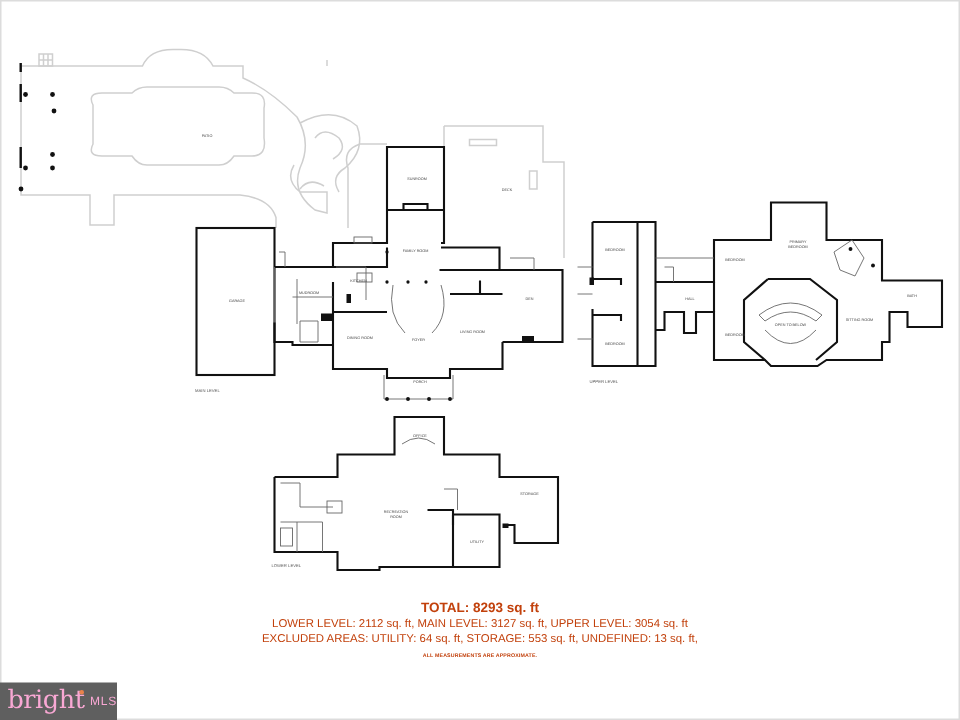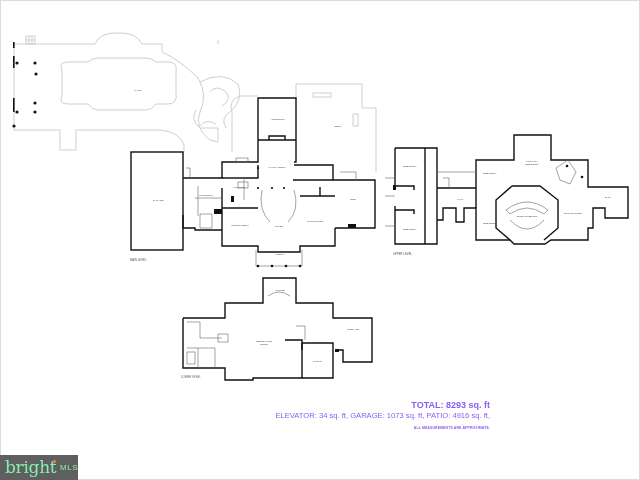--- a/index.html
+++ b/index.html
@@ -1,23 +1,23 @@
 <!DOCTYPE html>
 <html><head>
 <meta charset="utf-8">
 <style>
   html, body { margin:0; padding:0; background:#ffffff; }
   body { width:640px; height:480px; position:relative; overflow:hidden; font-family:"Liberation Sans", sans-serif; }
   .frame { position:absolute; left:0; top:0; width:638px; height:478px; border:1px solid #dcdcdc; }
   svg.plan { position:absolute; left:0; top:0; }
-  .summary { position:absolute; left:150px; top:400px; width:340px; text-align:right; color:#8b5cf6; }
+  .summary { position:absolute; left:150px; top:400px; width:340px; text-align:center; color:#c2410c; }
   .summary .total { font-weight:bold; font-size:9px; line-height:11px; }
   .summary .line { font-size:7.6px; line-height:9.6px; white-space:nowrap; }
   .summary .note { font-size:3.5px; line-height:6px; margin-top:4px; font-weight:bold; letter-spacing:0.1px; }
-  .logo { position:absolute; left:0; top:455px; width:78px; height:25px; background:#5f5f5f; color:#86efac; display:flex; align-items:center; padding-left:5px; box-sizing:border-box; }
+  .logo { position:absolute; left:0; top:455px; width:78px; height:25px; background:#5f5f5f; color:#f9a8d4; display:flex; align-items:center; padding-left:5px; box-sizing:border-box; }
   .logo .b { font-family:"DejaVu Serif", serif; font-size:17px; letter-spacing:-0.3px; line-height:1; }
   .logo .dot { display:inline-block; width:3px; height:3px; background:#e9824b; border-radius:50%; position:relative; top:-6px; left:-3px; }
   .logo .mls { font-size:8px; margin-left:1px; letter-spacing:0.5px; }
   .lbl { position:absolute; font-size:2.5px; color:#444; text-align:center; line-height:3px; }
   .lvl { position:absolute; font-size:2.8px; color:#555; }
 </style>
 </head>
 <body>
 
 <div class="frame"></div>
@@ -166,21 +166,22 @@
 <div class="lbl" style="left:252px;top:340px;width:24px;">RECREATION ROOM</div>
 <div class="lbl" style="left:343px;top:328px;width:20px;">STORAGE</div>
 <div class="lbl" style="left:308px;top:360px;width:20px;">UTILITY</div>
 
 <div class="lvl" style="left:130px;top:258px;">MAIN LEVEL</div>
 <div class="lvl" style="left:393px;top:252px;">UPPER LEVEL</div>
 <div class="lvl" style="left:181px;top:375px;">LOWER LEVEL</div>
 
 <div class="summary">
   <div class="total">TOTAL: 8293 sq. ft</div>
-  <div class="line">ELEVATOR: 34 sq. ft, GARAGE: 1073 sq. ft, PATIO: 4916 sq. ft,</div>
+  <div class="line">LOWER LEVEL: 2112 sq. ft, MAIN LEVEL: 3127 sq. ft, UPPER LEVEL: 3054 sq. ft</div>
+  <div class="line">EXCLUDED AREAS: UTILITY: 64 sq. ft, STORAGE: 553 sq. ft, UNDEFINED: 13 sq. ft,</div>
   <div class="note">ALL MEASUREMENTS ARE APPROXIMATE.</div>
 </div>
 
 <div class="logo">
   <span class="b">bright</span>
     <span class="dot"></span>
     <span class="mls">MLS</span>
 </div>
 
 </body></html>

